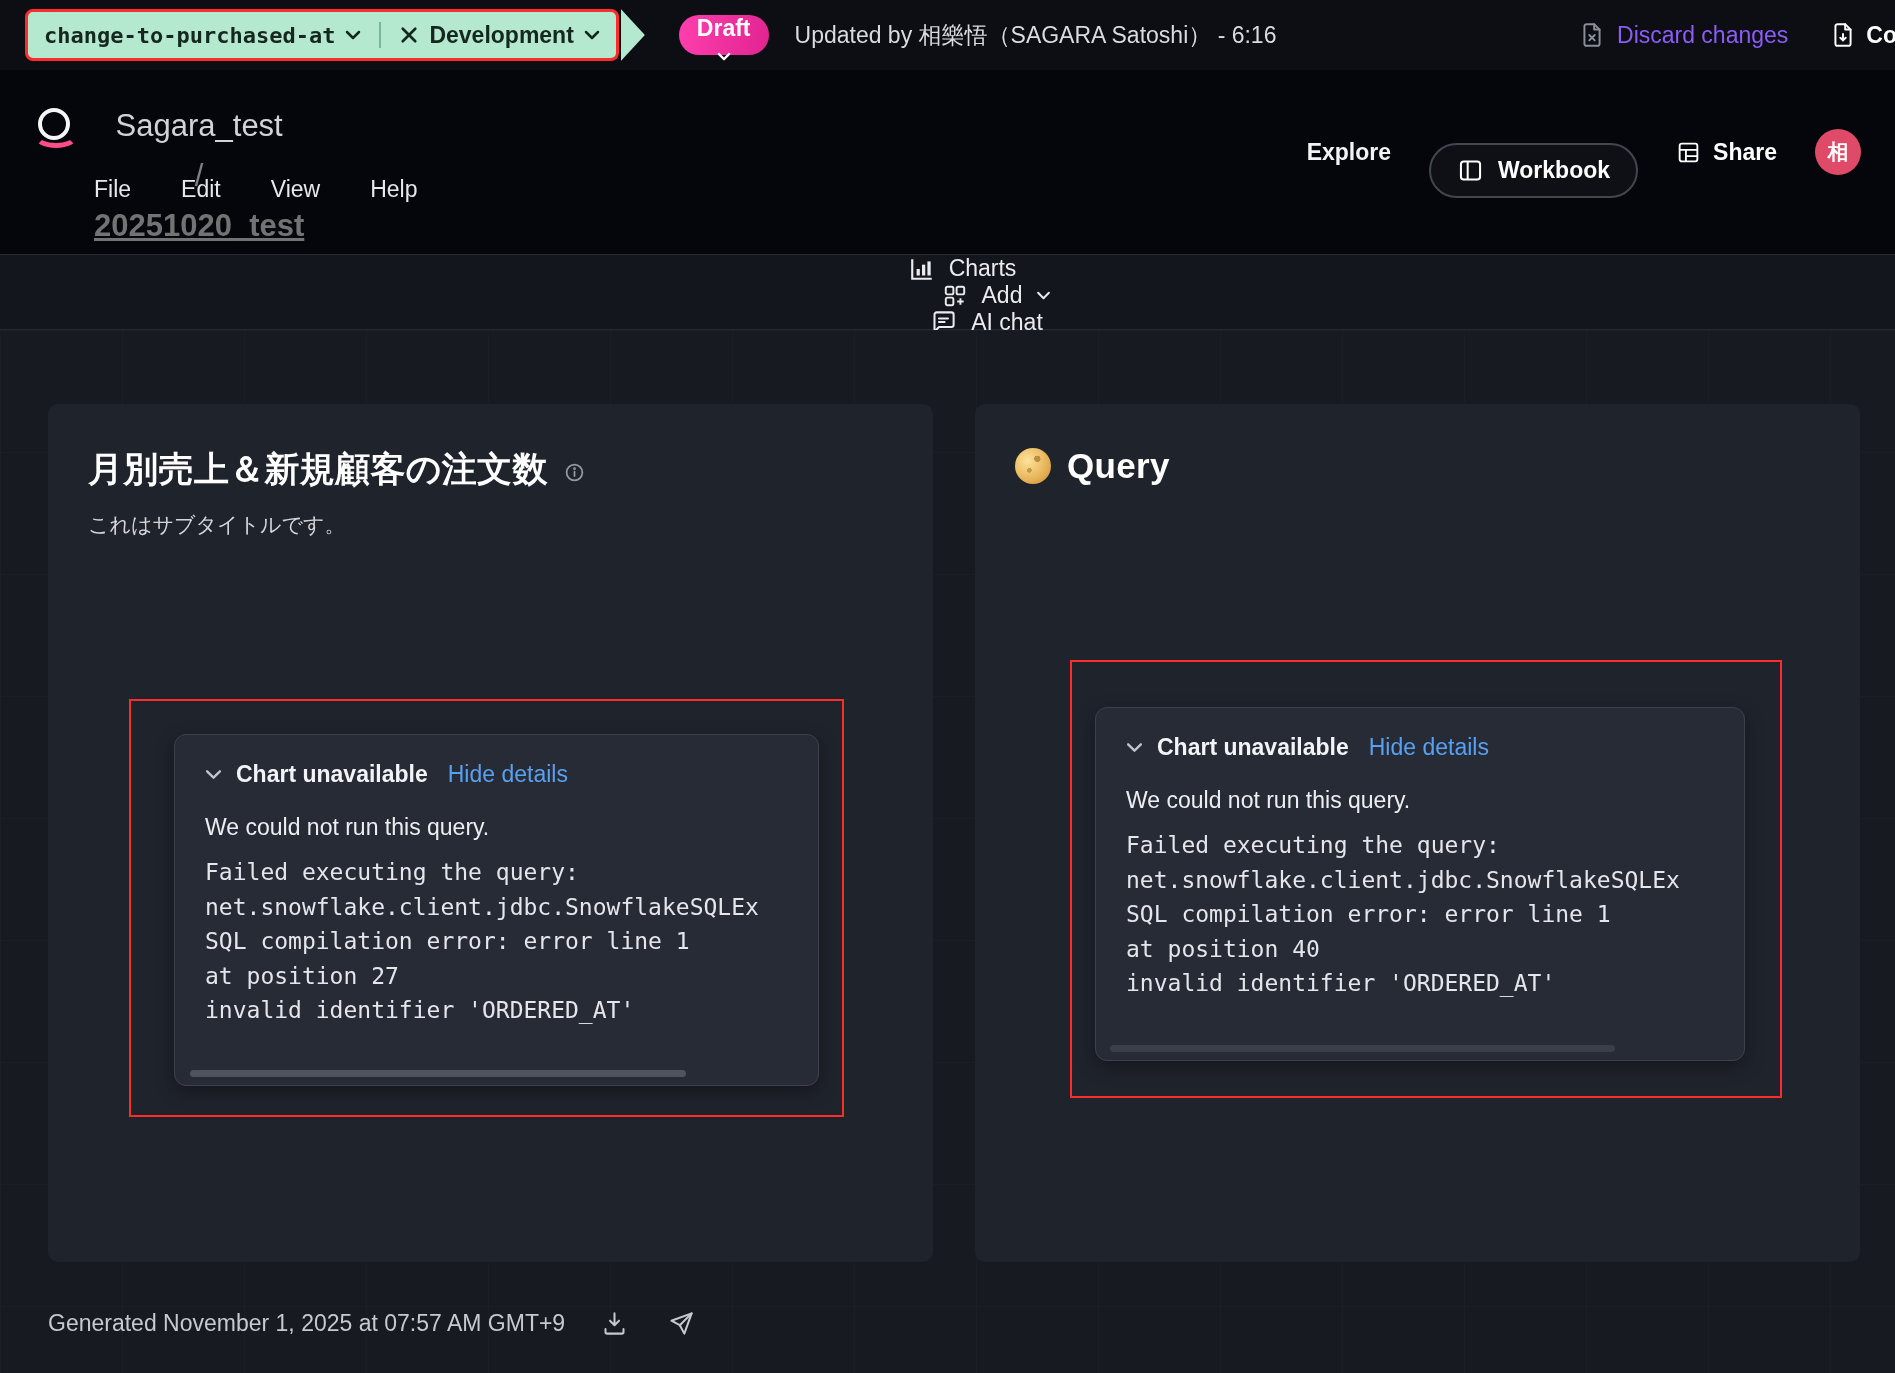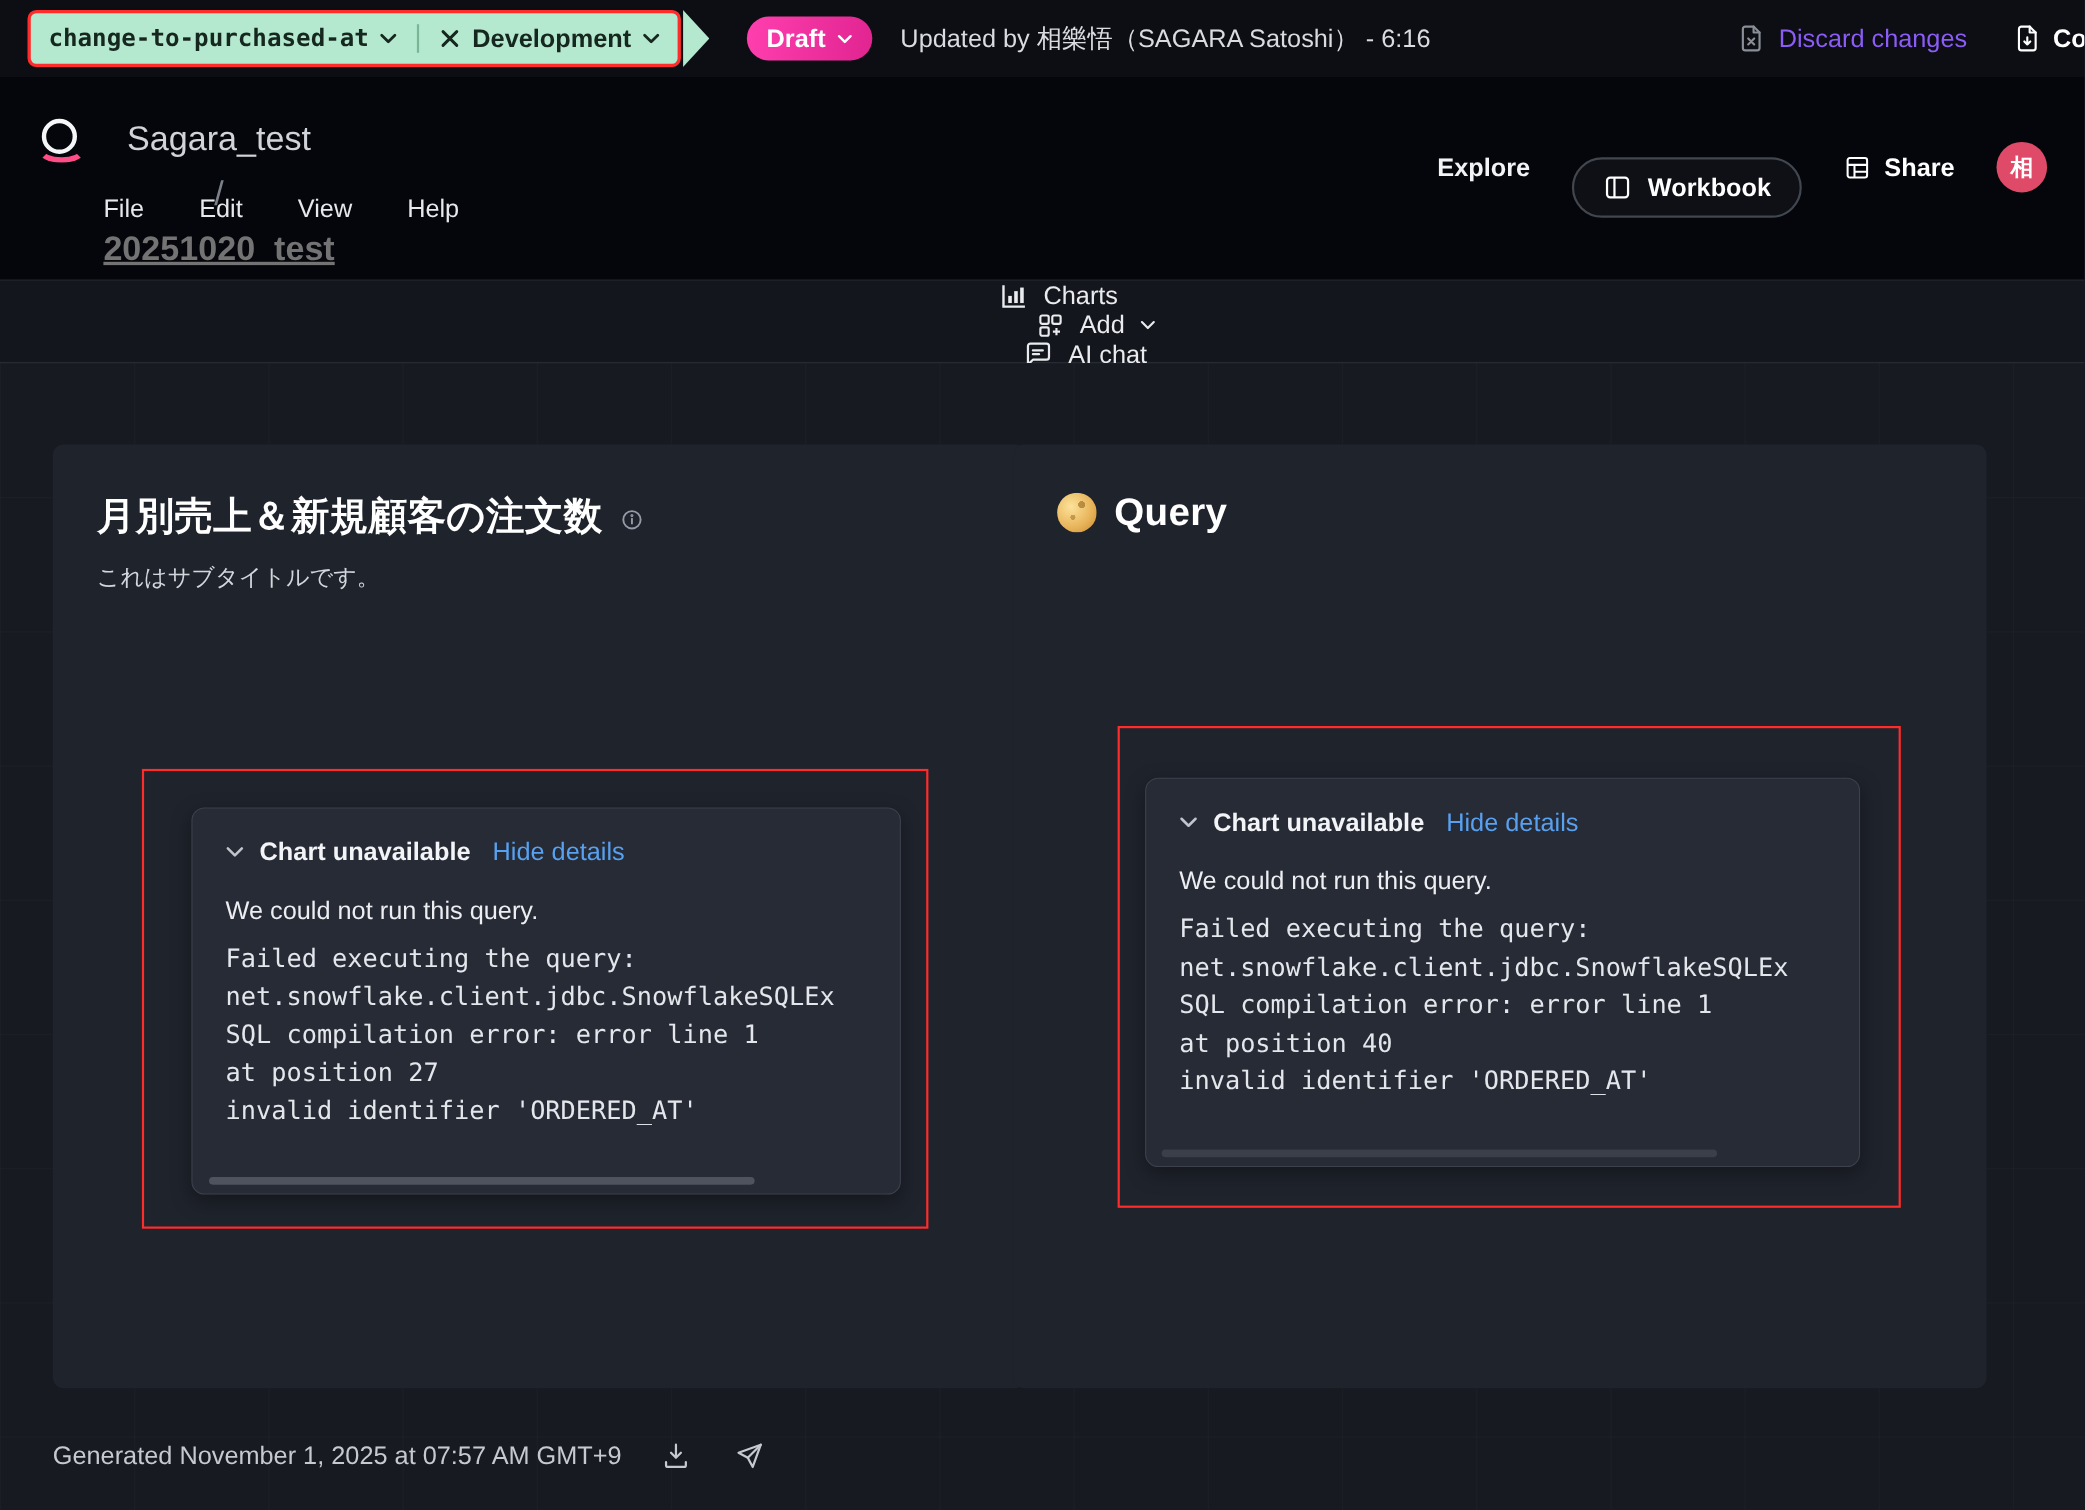--- a/index.html
+++ b/index.html
@@ -26,21 +26,21 @@
   .branch-seg { display:flex; align-items:center; gap:10px; color:#15271e; }
   .branch-name { font-family:"DejaVu Sans Mono", monospace; font-size:22px; font-weight:700; color:#15271e; }
   .env-name { font-size:23px; font-weight:700; color:#15271e; }
   .branch-divider { width:2px; height:26px; background:#79b697; margin:0 6px; }
   .branch-arrow { width:24px; height:52px; background:#b4e9cf; clip-path:polygon(0 0,100% 50%,0 100%); margin-left:2px; }
 
   .draft-pill {
     margin-left:34px; height:40px; padding:0 18px; border-radius:20px;
     background:linear-gradient(100deg,#ff3fae,#e02490);
     display:flex; align-items:center; gap:10px;
-    font-size:23px; font-weight:700; color:#fff; cursor:pointer;
+    font-size:23px; font-weight:700; color:#fff; cursor:pointer;flex-direction:column;
   }
   .updated { margin-left:26px; font-size:23px; color:#d9dbe0; white-space:nowrap; }
   .discard { margin-left:auto; display:flex; align-items:center; gap:12px; color:#8b5cf6; font-size:23px; cursor:pointer; white-space:nowrap; }
   .commit { margin-left:42px; margin-right:-2px; display:flex; align-items:center; gap:10px; color:#fff; font-size:23px; font-weight:700; cursor:pointer; white-space:nowrap; }
 
   
   .header { height:184px; background:#05060b; position:relative; }
   .logo { position:absolute; left:34px; top:38px; width:46px; cursor:pointer; }
   .logo-ring { width:32px; height:32px; border:4.5px solid #f5f6f8; border-radius:50%; margin-left:4px; }
   .logo-smile { width:44px; height:24px; border:5px solid transparent; border-bottom-color:#ff4d88; border-radius:50%; margin-top:-16px; }
@@ -85,21 +85,21 @@
     background-image:
       linear-gradient(rgba(255,255,255,0.018) 1px, transparent 1px),
       linear-gradient(90deg, rgba(255,255,255,0.018) 1px, transparent 1px);
     background-size:122px 122px;
   }
   .card {
     position:absolute; top:74px; width:885px; height:858px;
     background:#1f232c; border-radius:10px; padding:36px 40px;
   }
   .card1 { left:48px; }
-  .card2 { left:921px; }
+  .card2 { left:975px; }
   .card-title-row { display:flex; align-items:center; gap:16px; margin-top:6px; }
   .card-title { font-size:35px; font-weight:700; color:#fff; letter-spacing:0.3px; }
   .info-icon { color:#949aa6; display:flex; margin-top:6px; cursor:pointer; }
   .card-subtitle { margin-top:18px; font-size:21px; color:#d3d6dc; }
   .moon-icon {
     width:36px; height:36px; border-radius:50%;
     background:
       radial-gradient(circle at 62% 30%, rgba(140,90,20,0.55) 0 9%, transparent 10%),
       radial-gradient(circle at 40% 62%, rgba(140,90,20,0.45) 0 7%, transparent 8%),
       radial-gradient(circle at 35% 35%, #fce29a, #e8b45a 58%, #c9892e);

